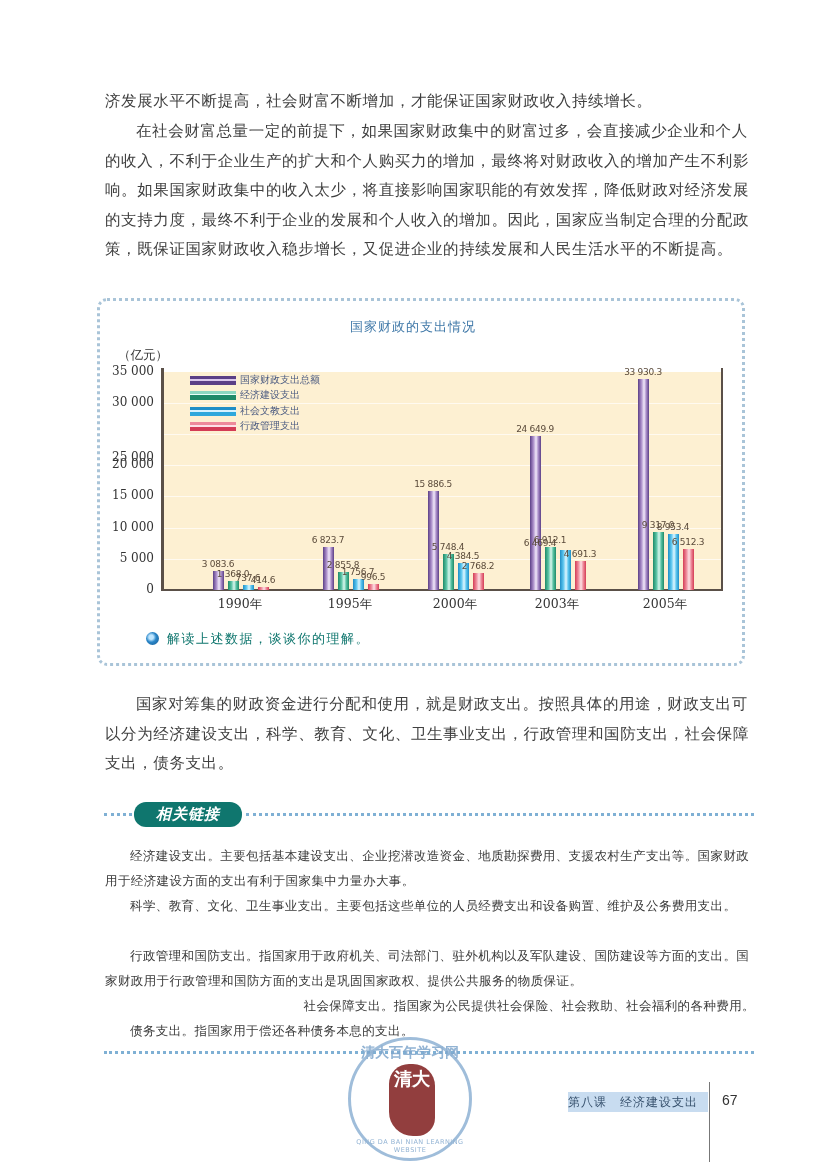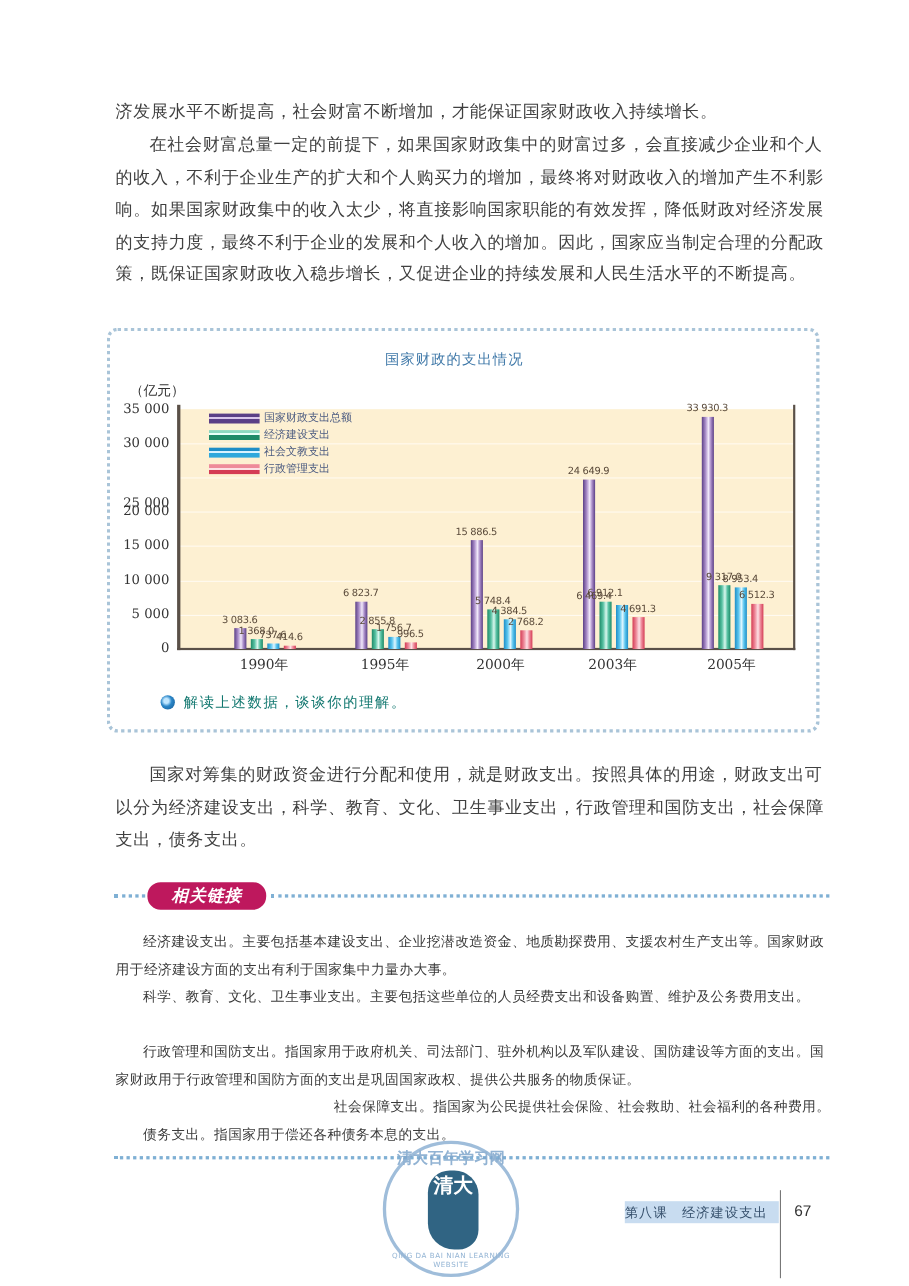--- a/index.html
+++ b/index.html
@@ -28,27 +28,27 @@
   .legend-swatch { position:absolute; left:0; top:2px; width:46px; height:9px; }
   .legend-label { position:absolute; left:50px; top:-1px; font-size:10px; color:#4a5a80; white-space:nowrap; font-family:"DejaVu Serif", serif; }
   .sw0 { background:linear-gradient(#5b3f86 0 30%, #d9c6ec 30% 55%, #5b3f86 55% 100%); }
   .sw1 { background:linear-gradient(#8cd8c0 0 30%, #e8fff8 30% 50%, #1e8a68 50% 100%); }
   .sw2 { background:linear-gradient(#1f8ec7 0 35%, #d8f3ff 35% 55%, #2fa8dc 55% 100%); }
   .sw3 { background:linear-gradient(#ee8a9a 0 35%, #fde1e6 35% 55%, #d43c55 55% 100%); }
   .question { position:absolute; left:146px; top:630px; font-size:13px; color:#0f766e; font-family:Liberation Mono, monospace; letter-spacing:1.5px; }
   .q-icon { display:inline-block; width:13px; height:13px; border-radius:50%; background:radial-gradient(circle at 40% 40%, #bfe6ff 0 20%, #2a86c8 45%, #15588f 100%); vertical-align:-2px; margin-right:8px; }
   .dots-line { position:absolute; height:0; border-top:3px dotted #7fb0d4; }
   .link-badge { position:absolute; left:134px; top:802px; width:108px; height:25px; border-radius:12px;
-                background:#be185d; color:#ffffff; font-size:15px; font-weight:bold; font-style:italic; text-align:center; line-height:25px; letter-spacing:1px; }
+                background:#0f766e; color:#ffffff; font-size:15px; font-weight:bold; font-style:italic; text-align:center; line-height:25px; letter-spacing:1px; }
   .link-text { position:absolute; left:105px; width:650px; font-size:12.5px; line-height:25px; color:#3a3a3a; font-family:"DejaVu Serif", serif; letter-spacing:0.4px; }
   .footer-band { position:absolute; left:568px; top:1092px; width:140px; height:20px; background:#c8dcf0; color:#36506c; font-size:12px; line-height:20px; text-align:right; padding-right:10px; box-sizing:border-box; letter-spacing:1px; }
   .footer-rule { position:absolute; left:709px; top:1082px; width:1px; height:80px; background:#777; }
   .page-num { position:absolute; left:722px; top:1092px; font-size:14px; color:#333; font-family:"Liberation Sans", sans-serif; }
   .watermark { position:absolute; left:348px; top:1037px; width:124px; height:124px; border-radius:50%; border:3px solid #8fb2d4; box-sizing:border-box; opacity:0.85; }
-  .wm-inner { position:absolute; left:38px; top:24px; width:46px; height:72px; background:#0c4a6e; border-radius:20px 22px 18px 24px; color:#fff; font-size:18px; text-align:center; line-height:30px; font-weight:bold; }
+  .wm-inner { position:absolute; left:38px; top:24px; width:46px; height:72px; background:#7f1d1d; border-radius:20px 22px 18px 24px; color:#fff; font-size:18px; text-align:center; line-height:30px; font-weight:bold; }
   .wm-top { position:absolute; left:0; top:4px; width:118px; text-align:center; font-size:14px; color:#7fa6cc; font-weight:bold; }
   .wm-bottom { position:absolute; left:0; bottom:4px; width:118px; text-align:center; font-size:6.5px; color:#7fa6cc; letter-spacing:0.5px; }
 </style>
 </head>
 <body>
 
 <div class="para" style="top:87px;">济发展水平不断提高，社会财富不断增加，才能保证国家财政收入持续增长。</div>
 <div class="para indent" style="top:117px;">在社会财富总量一定的前提下，如果国家财政集中的财富过多，会直接减少企业和个人的收入，不利于企业生产的扩大和个人购买力的增加，最终将对财政收入的增加产生不利影响。如果国家财政集中的收入太少，将直接影响国家职能的有效发挥，降低财政对经济发展的支持力度，最终不利于企业的发展和个人收入的增加。因此，国家应当制定合理的分配政策，既保证国家财政收入稳步增长，又促进企业的持续发展和人民生活水平的不断提高。</div>
 
 <div class="chart-box"></div>

